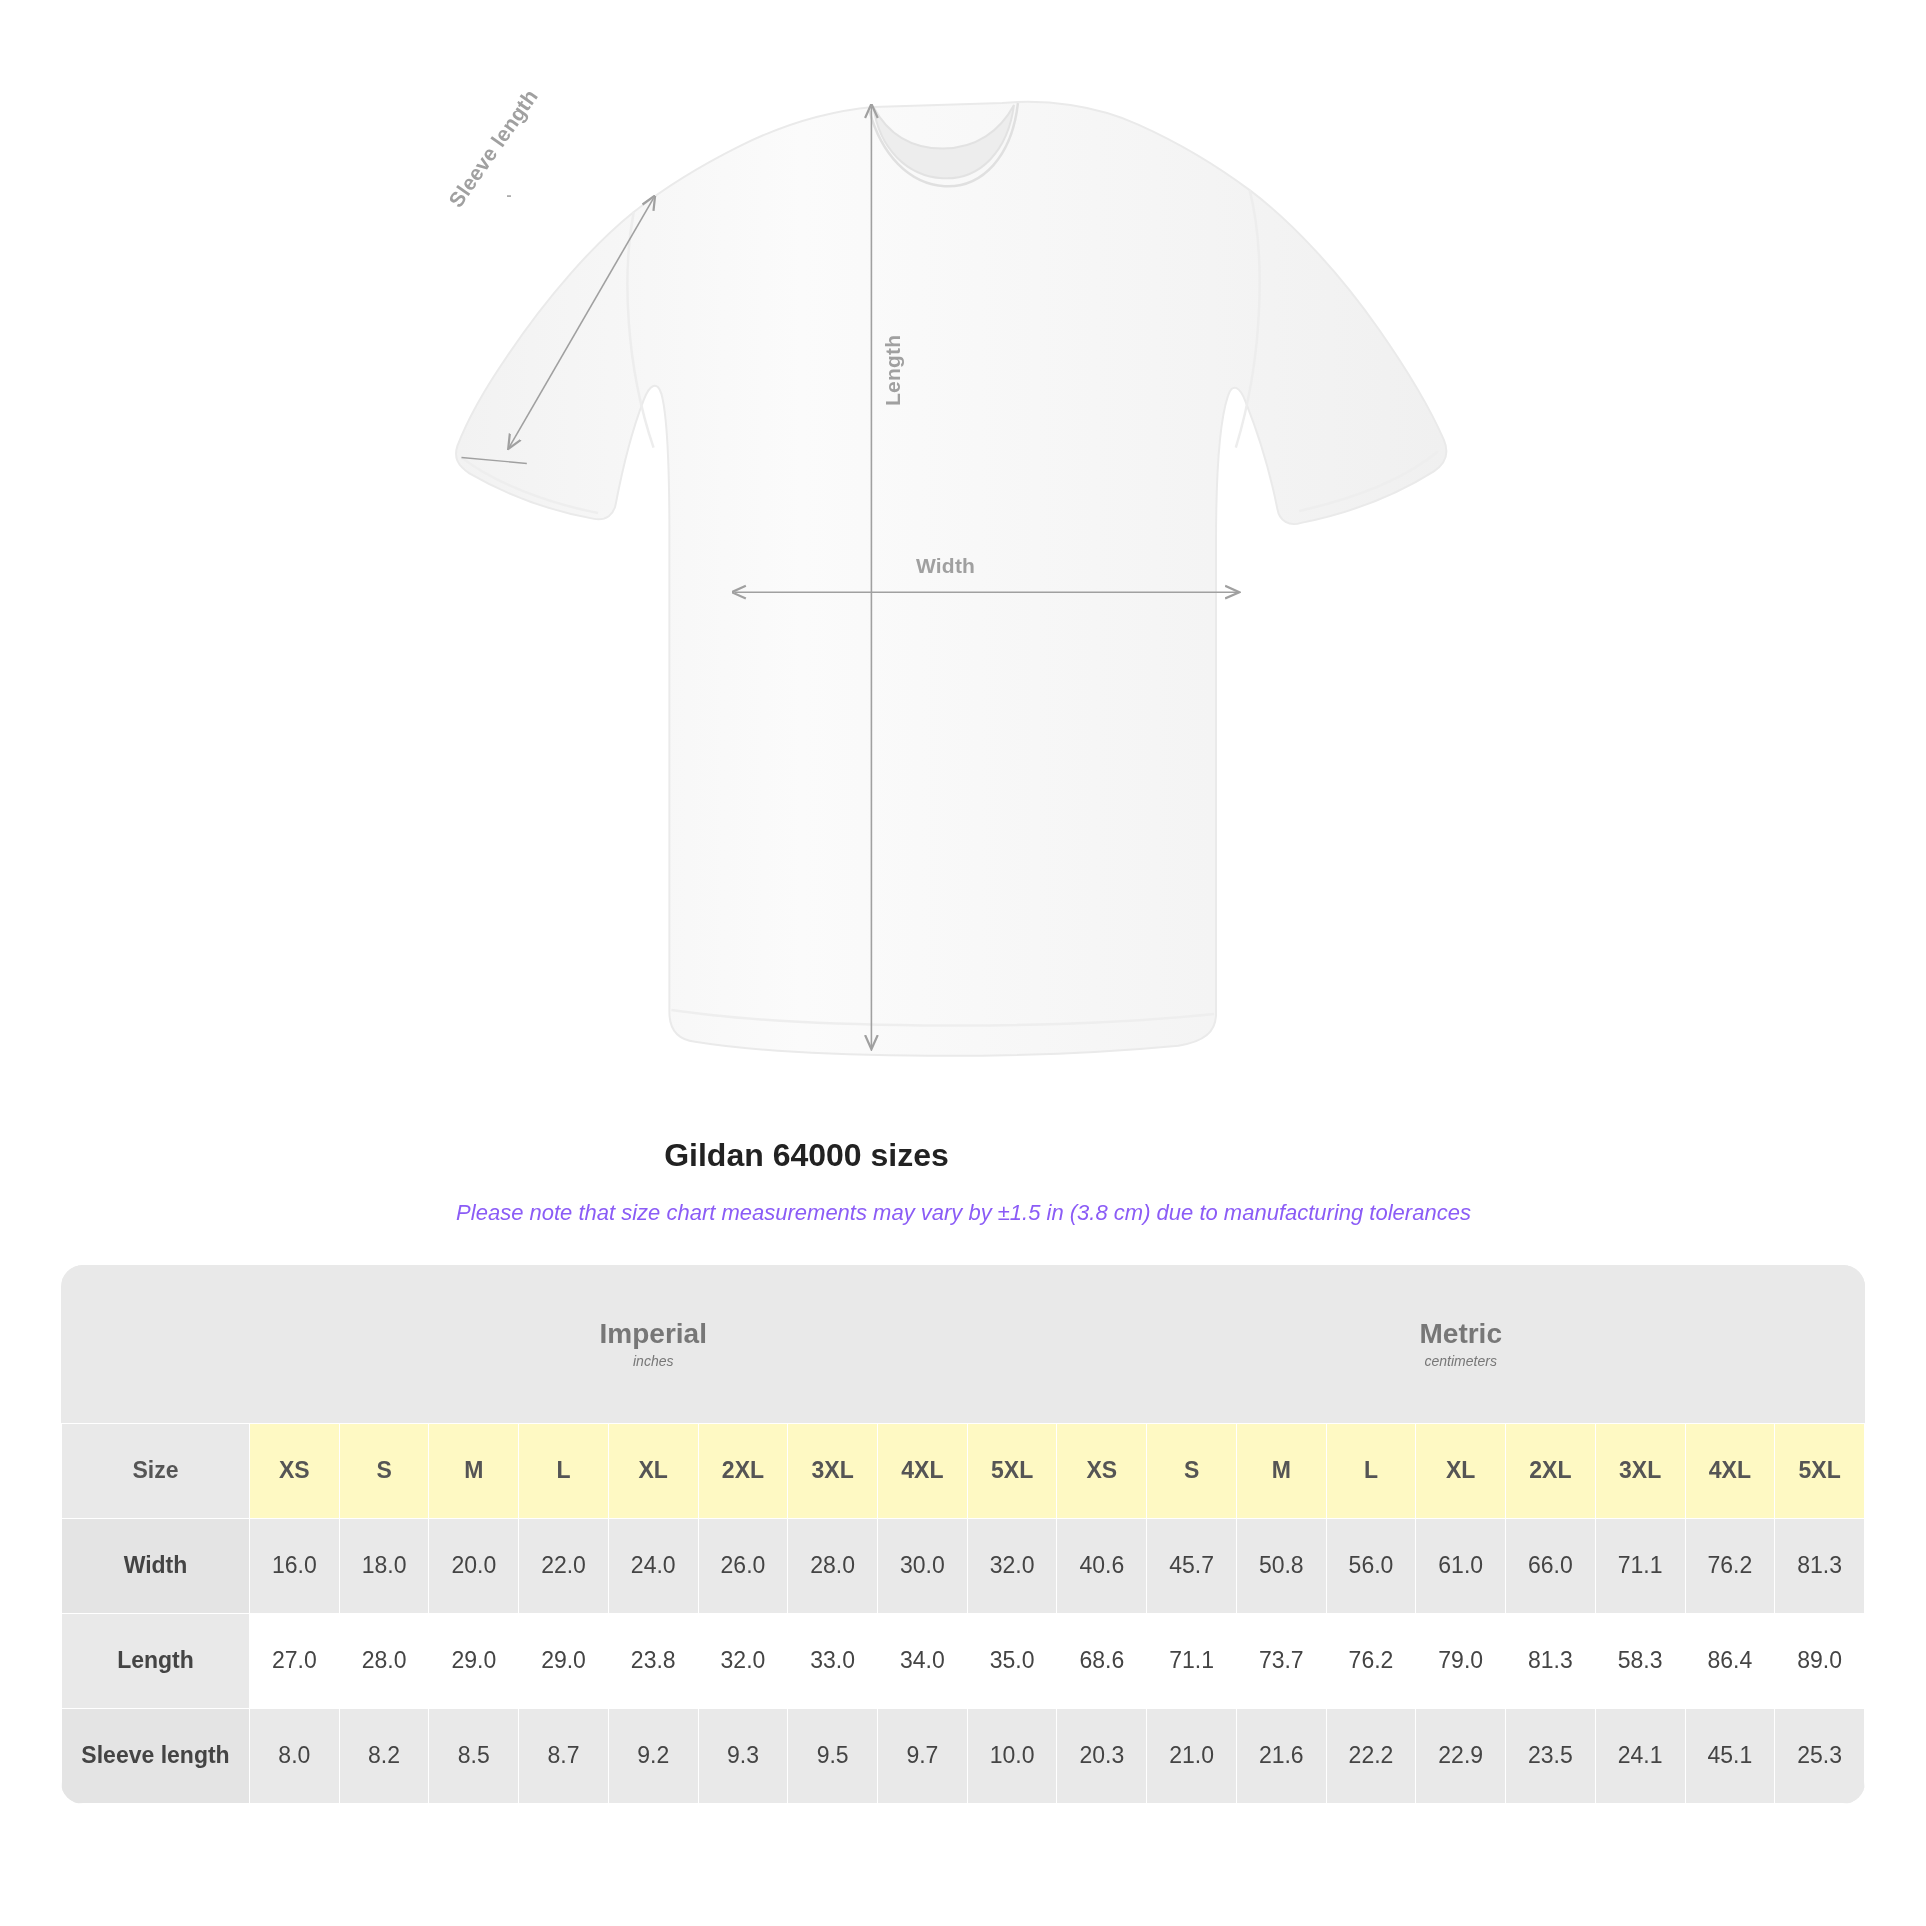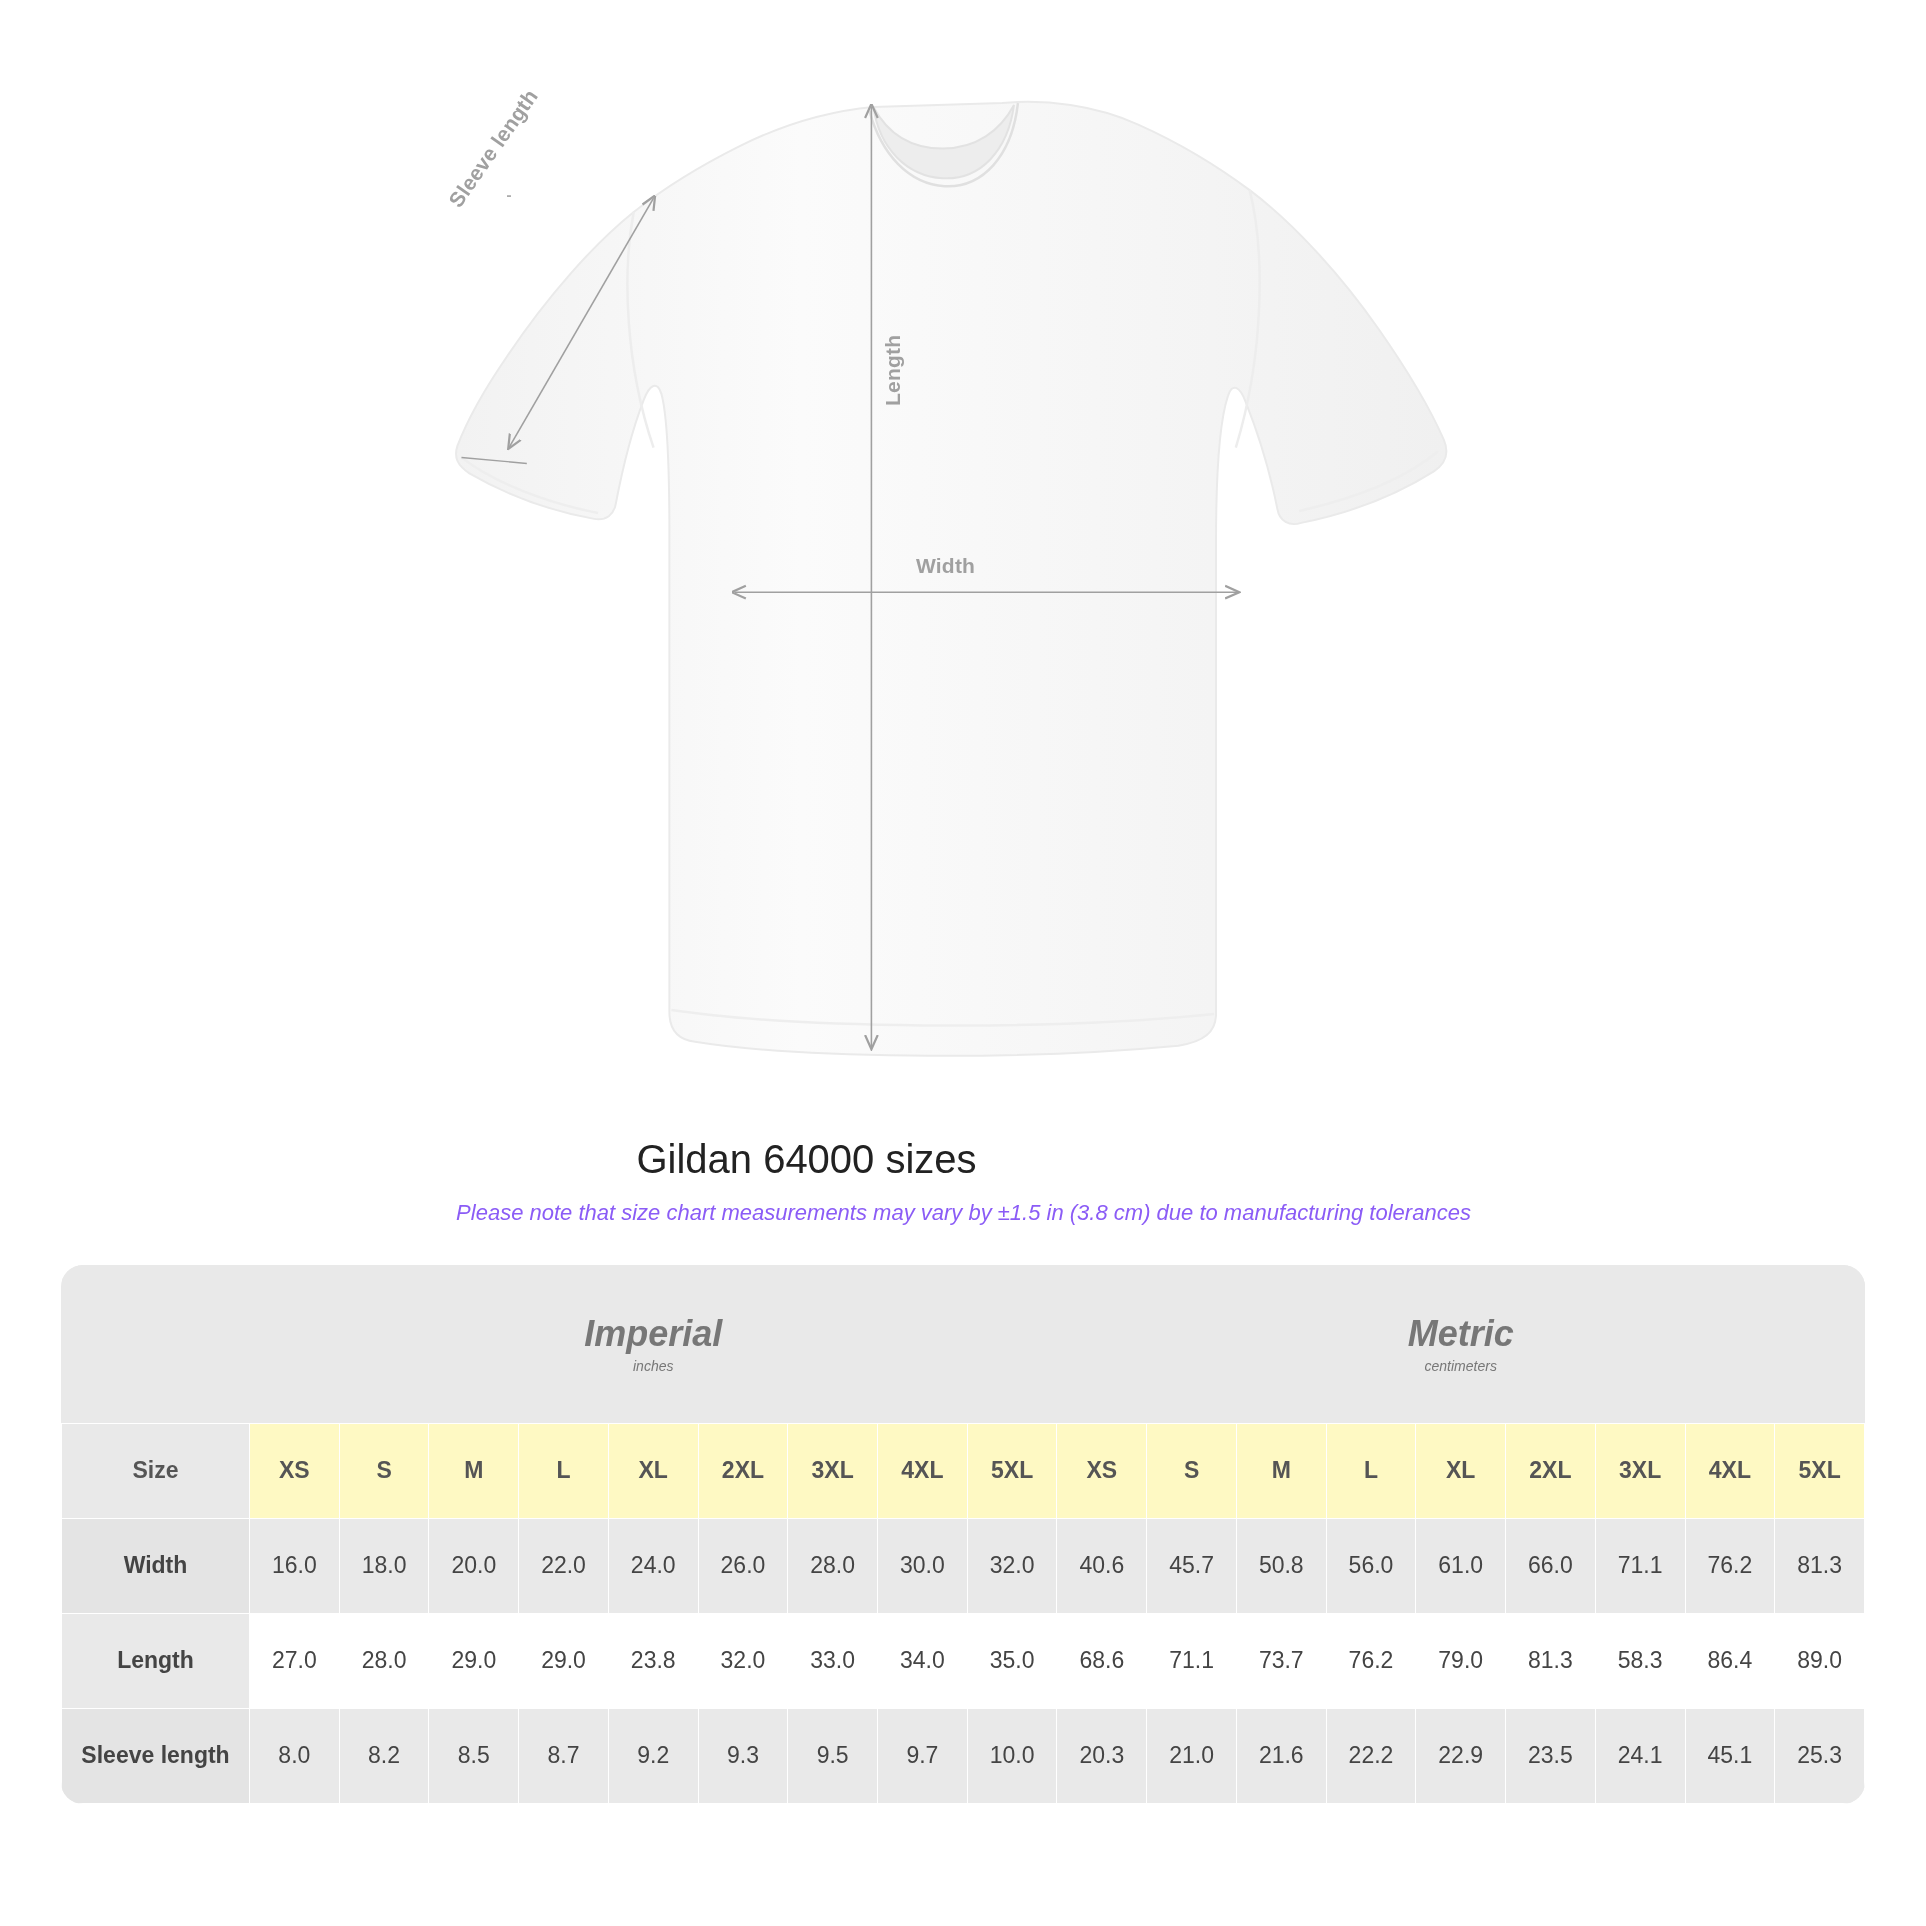--- a/index.html
+++ b/index.html
@@ -46,22 +46,22 @@
     left: 916px; top: 554px;
     white-space: nowrap;
   }
 
   
   .title {
     position: absolute;
     left: 0; top: 1137px;
     width: 1613px;
     text-align: center;
-    font-size: 40px;
-    font-weight: normal;
+    font-size: 32px;
+    font-weight: bold;
     color: #222222;
   }
   .subtitle {
     position: absolute;
     left: 0; top: 1200px;
     width: 1927px;
     text-align: center;
     font-size: 22px;
     font-style: italic;
     color: #8b5cf6;
@@ -88,22 +88,21 @@
     color: #444444;
     border: 1px solid #ffffff;
   }
   
   .sys-cell {
     height: 158px;
     background: #e9e9e9;
     border: none !important;
   }
   .sys-name {
-    font-size: 36px;
-    font-style: italic;
+    font-size: 28px;
     font-weight: bold;
     color: #777777;
     line-height: 1.25;
   }
   .sys-unit {
     font-size: 14px;
     font-style: italic;
     color: #777777;
     line-height: 1.5;
   }

